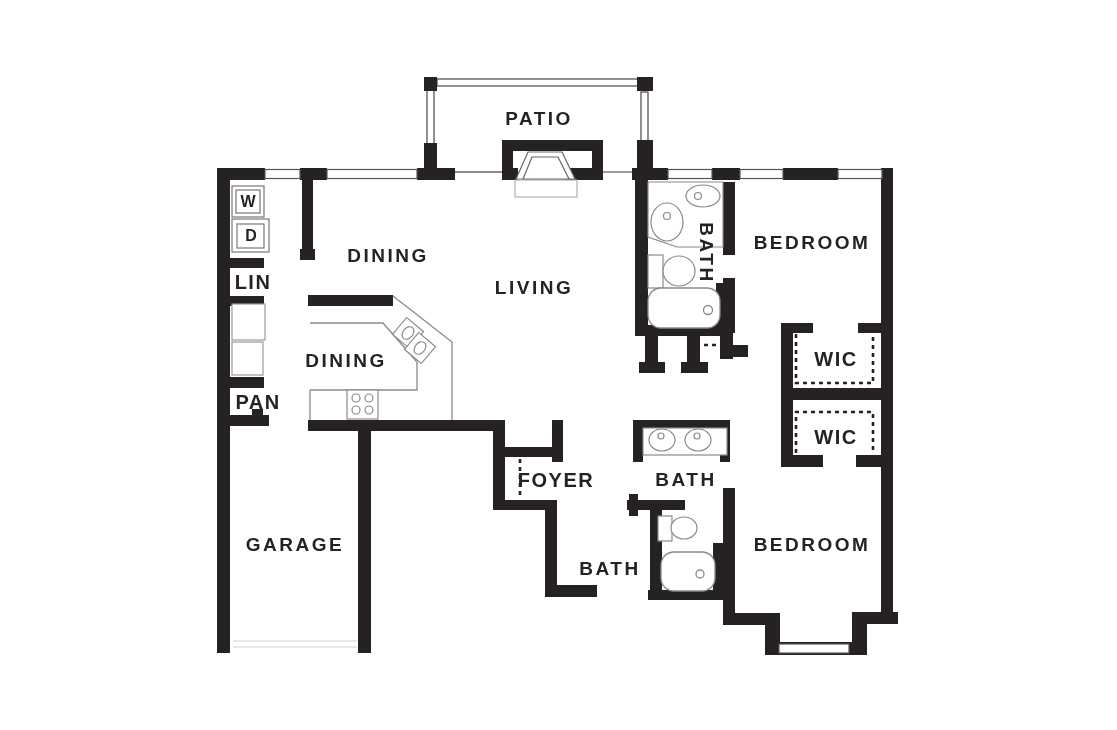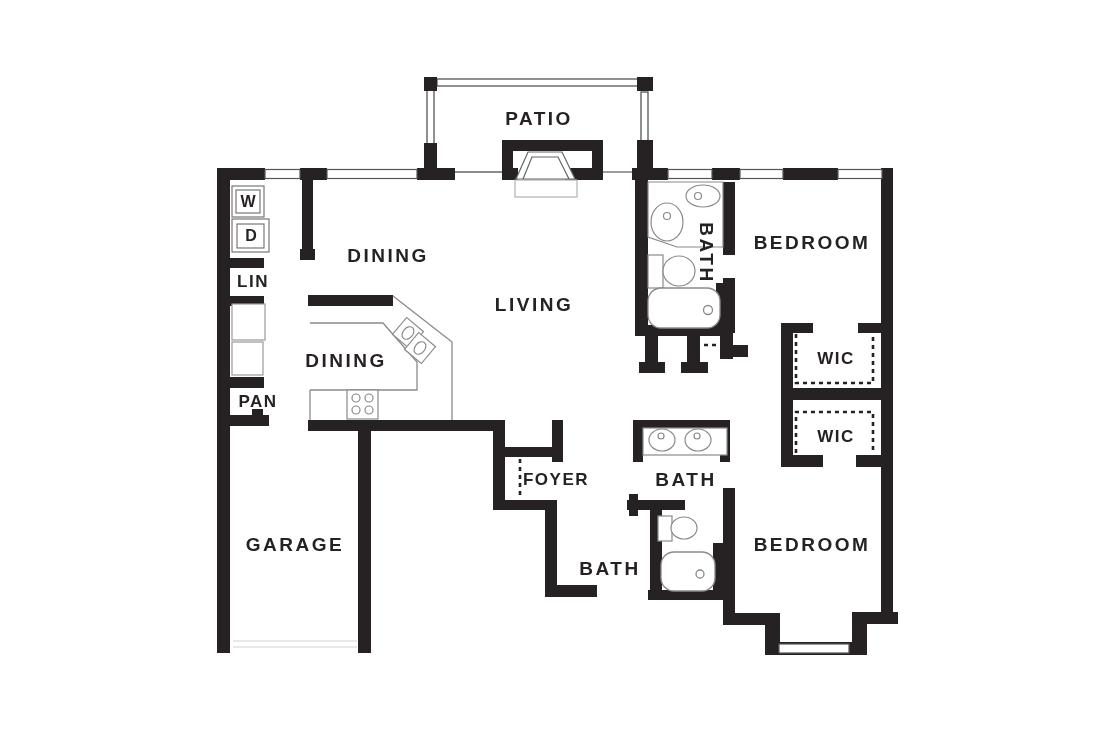--- a/index.html
+++ b/index.html
@@ -14,21 +14,21 @@
   .lbl{
     position:absolute;
     transform:translate(-50%,-50%);
     font-weight:700;
     font-size:19px;
     letter-spacing:2.5px;
     color:#262223;
     white-space:nowrap;
     user-select:none;
   }
-  .lbl.small{font-size:17px;letter-spacing:1.5px;}
+  .lbl.small{font-size:20px;letter-spacing:1.5px;}
   .lbl.tiny{font-size:16px;letter-spacing:0;}
   .lbl.vert{transform:translate(-50%,-50%) rotate(90deg);}
 </style>
 </head>
 <body>
 
 <div id="stage">
 
 <svg id="plan-svg" width="1117" height="730" viewBox="0 0 1117 730">
 
@@ -229,21 +229,21 @@
     <path d="M796,453 L796,412 L873,412 L873,453"></path>
 
     <line x1="520" y1="459" x2="520" y2="497"></line>
 
     <line x1="696" y1="345" x2="721" y2="345"></line>
   </g>
 </svg>
 
   <div class="lbl" style="left:539px;top:119px;">PATIO</div>
   <div class="lbl" style="left:388px;top:240px;margin-top:16px;">DINING</div>
-  <div class="lbl" style="left:534px;top:305px;">LIVING</div>
+  <div class="lbl" style="left:534px;top:288px;">LIVING</div>
   <div class="lbl" style="left:346px;top:361px;">DINING</div>
   <div class="lbl" style="left:295px;top:545px;text-align:right;">GARAGE</div>
   <div class="lbl" style="left:610px;top:569px;">BATH</div>
   <div class="lbl small" style="left:556px;top:480px;">FOYER</div>
   <div class="lbl vert" style="left:706px;top:253px;">BATH</div>
   <div class="lbl" style="left:686px;top:480px;">BATH</div>
   <div class="lbl" style="left:812px;top:243px;">BEDROOM</div>
   <div class="lbl" style="left:812px;top:545px;">BEDROOM</div>
   <div class="lbl small" style="left:836px;top:359px;">WIC</div>
   <div class="lbl small" style="left:836px;top:437px;">WIC</div>

